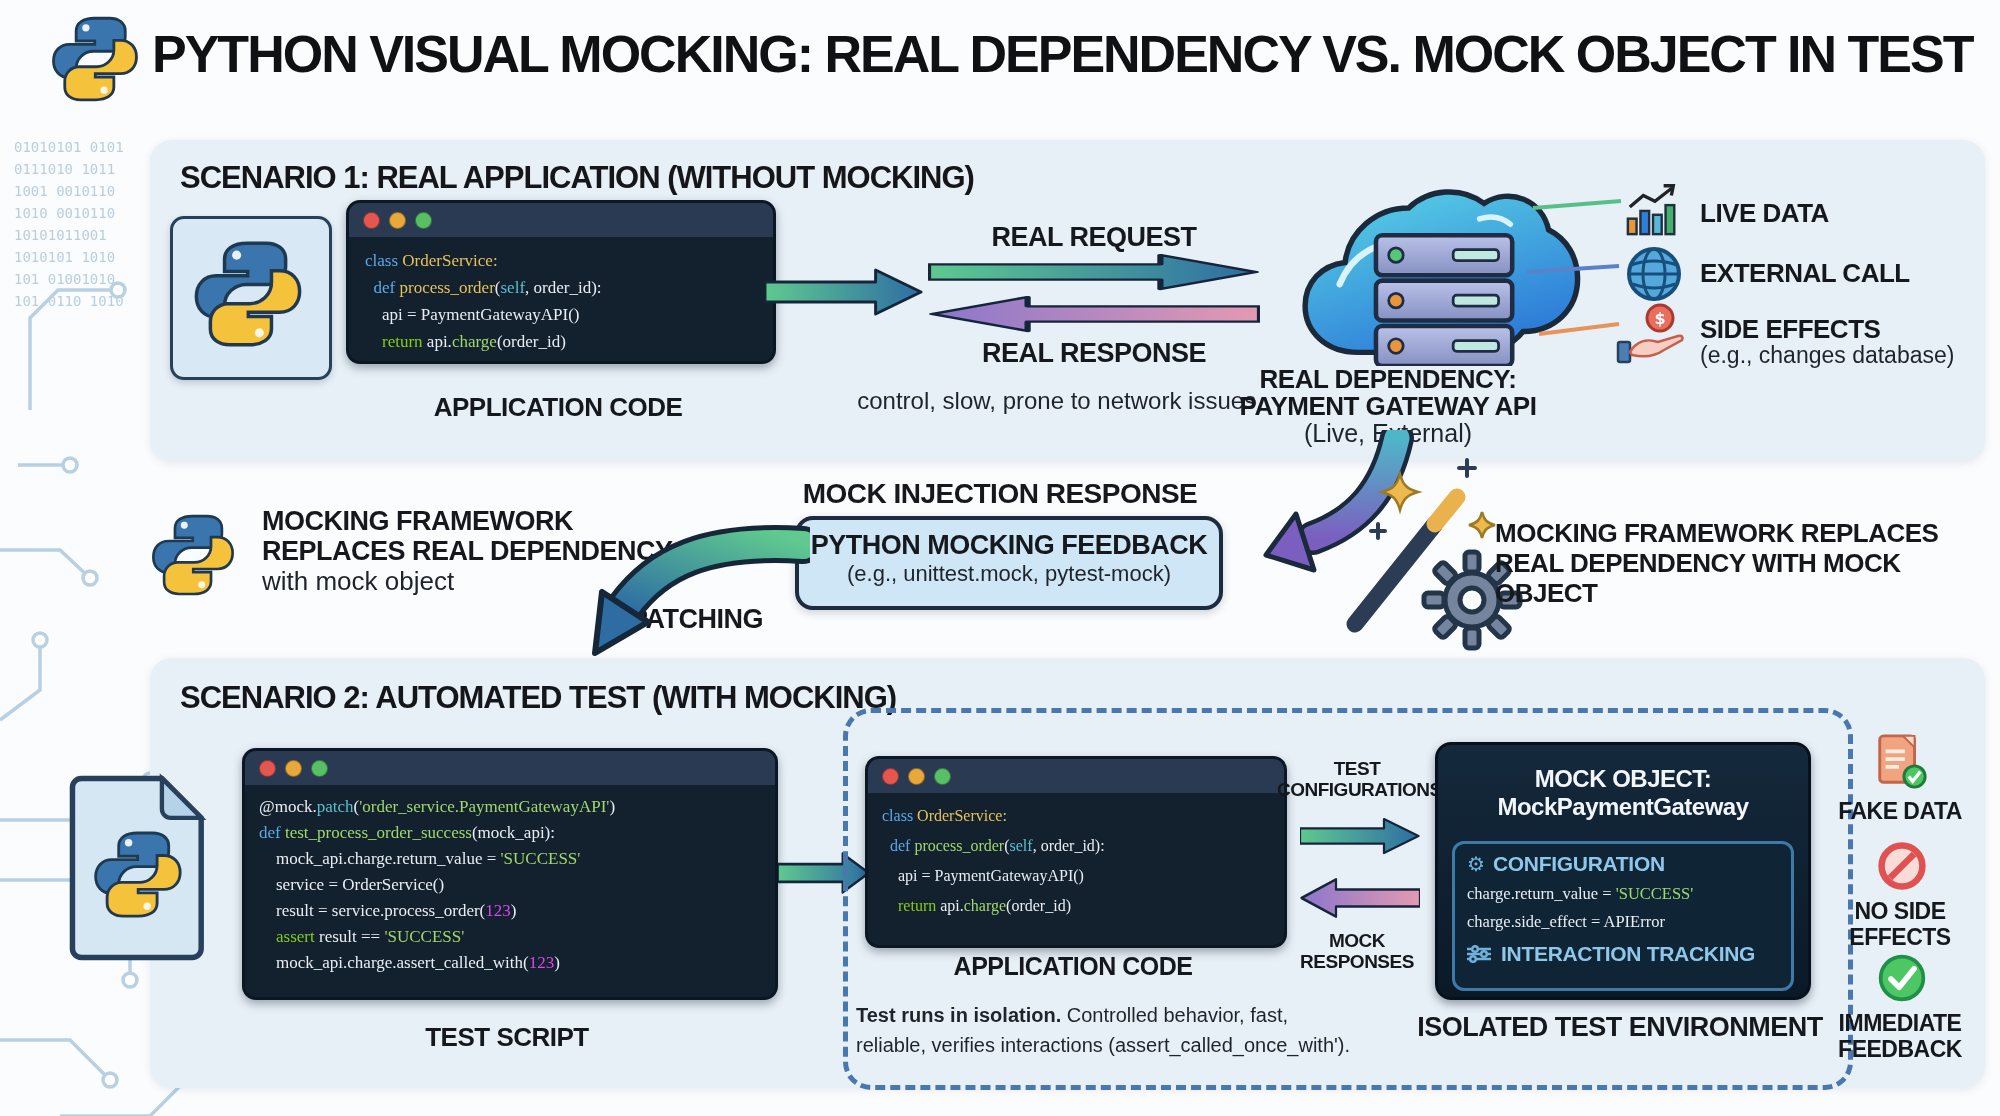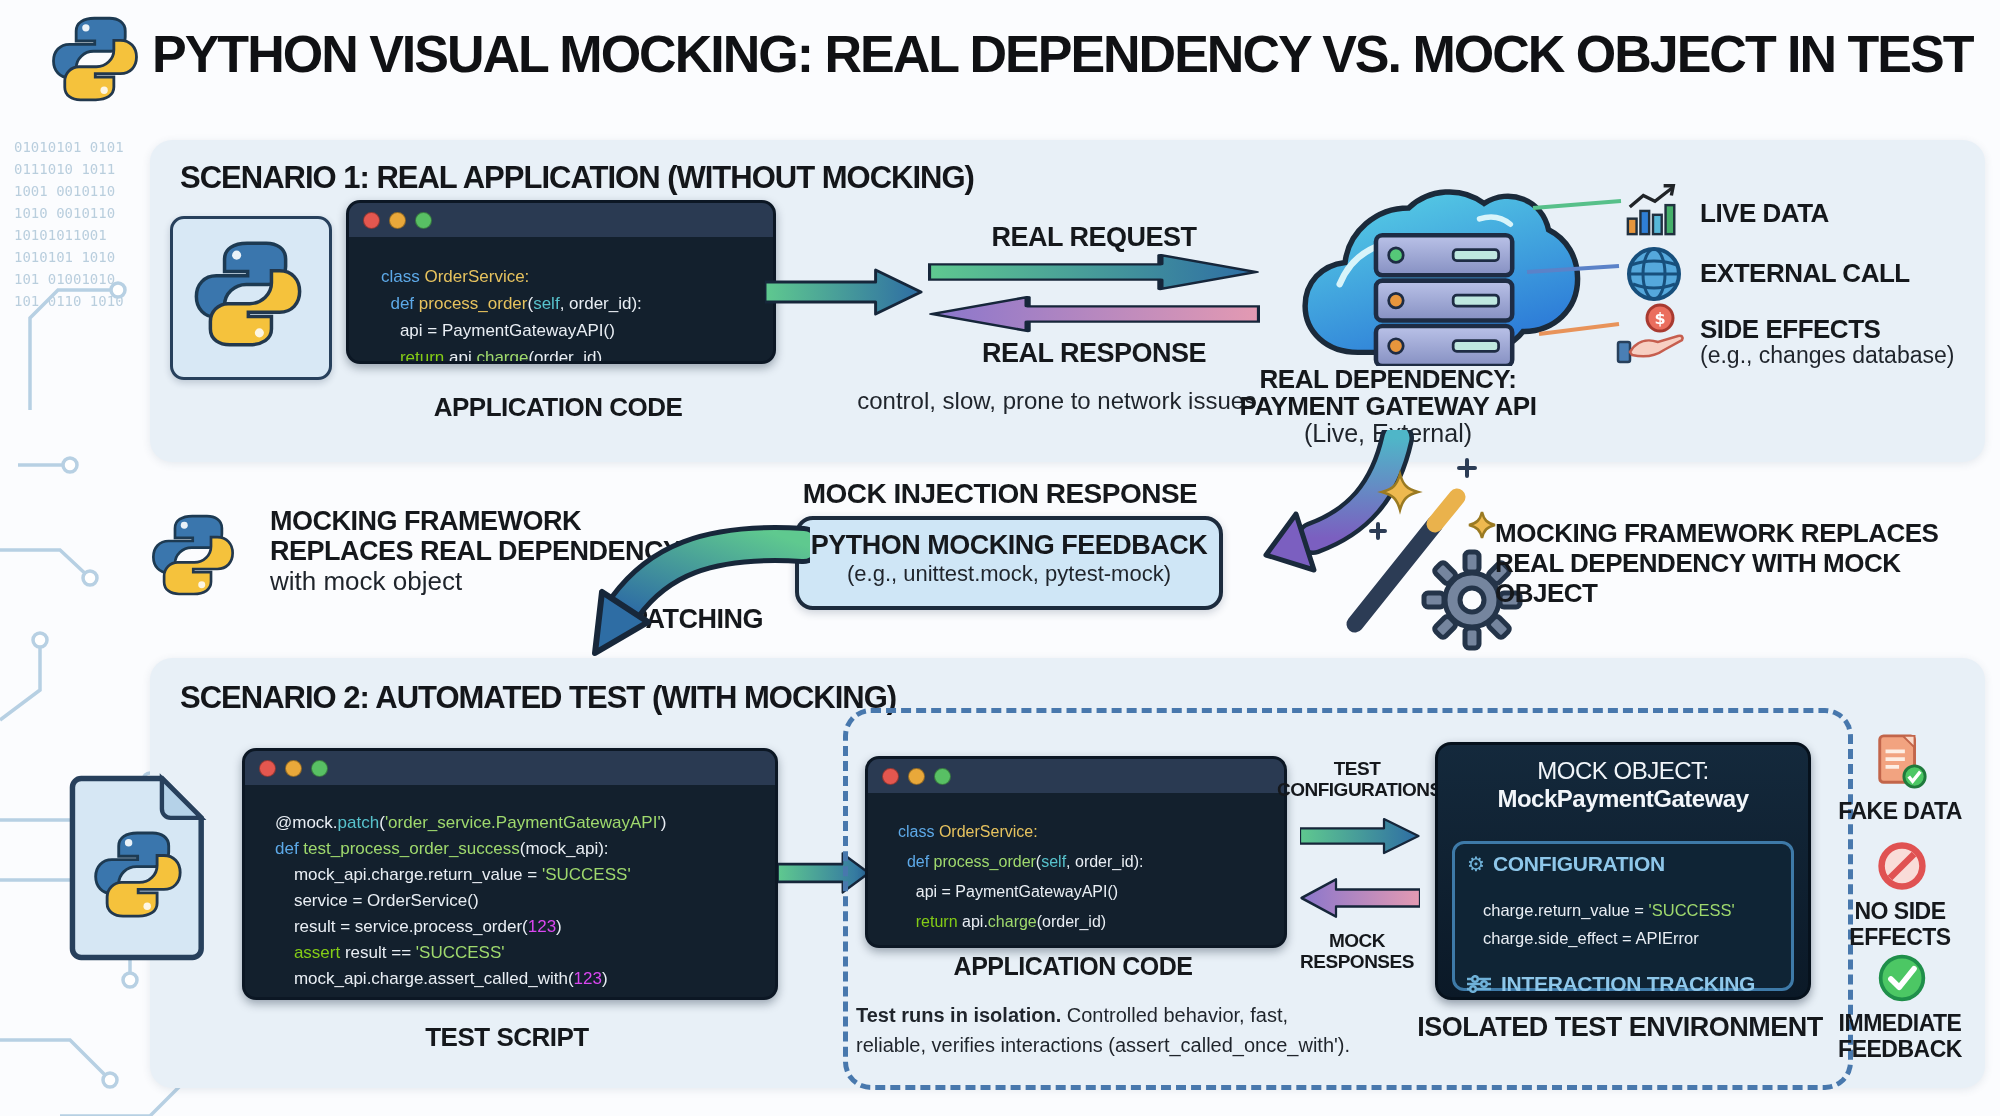--- a/index.html
+++ b/index.html
@@ -11,21 +11,21 @@
   .sec-title{font-weight:700;letter-spacing:-1px;color:#14161a;}
   .lbl{font-weight:700;letter-spacing:-0.5px;color:#15181c;}
   .sub{font-weight:400;color:#1f242b;}
   .ctr{text-align:center;}
   
   .codewin{background:#13202d;border:3px solid #0c1724;border-radius:14px;overflow:hidden;
            box-shadow:0 4px 10px rgba(10,25,45,.35);}
   .winbar{background:#2a3a52;height:34px;display:flex;align-items:center;padding-left:14px;gap:9px;}
   .dot{width:15px;height:15px;border-radius:50%;display:inline-block;border:1.5px solid rgba(0,0,0,.35);}
   .dot.r{background:#e4574f}.dot.y{background:#e9a83a}.dot.g{background:#58c064}
-  .code{margin:16px;padding:10px 16px;font-family:Liberation Sans, sans-serif;font-size:17px;line-height:27px;color:#e9eef4;}
+  .code{margin:0;padding:10px 16px;font-family:Liberation Serif, serif;font-size:17px;line-height:27px;color:#e9eef4;}
   .code .t-w{color:#e9eef4}.code .t-kw{color:#5da9e8}.code .t-fn{color:#e6c25e}
   .code .t-gr{color:#9fd96d}.code .t-pk{color:#84cc16}.code .t-cy{color:#57c2cc}.code .t-nm{color:#d946ef}
   .note{color:#1f242b;}
   .mockbox{background:linear-gradient(#14293c,#0b1927);border:3px solid #06111c;border-radius:16px;
            box-shadow:0 4px 10px rgba(10,25,45,.4);}
   .mockinner{background:#0f2435;border:3px solid #3e7aa8;border-radius:12px;}
   .mockhead{color:#8ec7ea;font-weight:700;letter-spacing:-0.3px;}
   .dashedbox{border:5px dashed #4878ad;border-radius:28px;}
   .binary{font-family:"DejaVu Sans Mono", monospace;font-size:14px;line-height:22px;color:#a9c3d6;opacity:.8;margin:0;}
 </style>
@@ -188,21 +188,21 @@
     <text x="46" y="22" font-size="16" font-weight="bold" fill="#fff" text-anchor="middle" font-family="DejaVu Sans">$</text>
     <rect x="4" y="40" width="12" height="20" rx="2" fill="#4a7fb5" stroke="#27405c" stroke-width="2.5"></rect>
     <path d="M16 50 C22 40 32 36 44 40 L64 34 Q70 33 68 38 L50 48 C40 55 27 55 18 53 Z" fill="#f7cfc2" stroke="#c65e4e" stroke-width="2.5"></path>
   </svg>
   <div class="abs lbl" style="left:1700px;top:314px;font-size:26px">SIDE EFFECTS</div>
   <div class="abs sub" style="left:1700px;top:342px;font-size:23px">(e.g., changes database)</div>
 
   <svg class="abs" style="left:150px;top:512px" width="86" height="86" viewBox="0 0 64 64">
       <use href="#pylogo"></use>
     </svg>
-  <div class="abs" style="left:270px;top:506px;line-height:30px">
+  <div class="abs" style="left:262px;top:506px;line-height:30px">
     <div class="lbl" style="font-size:27px">MOCKING FRAMEWORK</div>
     <div class="lbl" style="font-size:27px">REPLACES REAL DEPENDENCY</div>
     <div class="sub" style="font-size:26px">with mock object</div>
   </div>
 
   <div class="abs lbl ctr" style="left:790px;top:478px;width:420px;font-size:28px">MOCK INJECTION RESPONSE</div>
   <div class="abs ctr" style="left:795px;top:516px;width:420px;height:86px;background:#cfe6f6;border:4px solid #1c2b3d;border-radius:18px;box-shadow:0 3px 8px rgba(20,40,70,.2)">
     <div class="lbl" style="font-size:27px;margin-top:10px">PYTHON MOCKING FEEDBACK</div>
     <div class="sub" style="font-size:22px">(e.g., unittest.mock, pytest-mock)</div>
   </div>
@@ -299,21 +299,21 @@
   </svg>
   <svg class="abs" style="left:1300px;top:876px" width="120" height="44" viewBox="0 0 160 52" preserveAspectRatio="none">
     <polygon points="160,16 48,16 48,4 2,26 48,48 48,36 160,36" fill="url(#gPP)" stroke="#16263a" stroke-width="3" stroke-linejoin="round"></polygon>
   </svg>
   <div class="abs lbl ctr" style="left:1277px;top:930px;width:160px;font-size:19px;line-height:21px">
     <div>MOCK</div>
     <div>RESPONSES</div>
   </div>
 
   <div class="abs mockbox" style="left:1435px;top:742px;width:370px;height:252px">
-    <div class="ctr" style="color:#f2f6fa;font-weight:400;font-size:24px;margin-top:12px;letter-spacing:-0.5px">MOCK OBJECT:</div>
+    <div class="ctr" style="color:#f2f6fa;font-weight:700;font-size:24px;margin-top:20px;letter-spacing:-0.5px">MOCK OBJECT:</div>
     <div class="ctr" style="color:#f2f6fa;font-weight:700;font-size:24px;letter-spacing:-0.5px">MockPaymentGateway</div>
     <div class="abs mockinner" style="left:14px;top:96px;width:336px;height:144px">
       <div style="display:flex;align-items:center;gap:8px;margin:8px 0 0 12px">
         <span style="color:#6fb1d8;font-size:20px;line-height:20px">⚙</span>
         <span class="mockhead" style="font-size:21px">CONFIGURATION</span>
       </div>
       <pre class="code" style="padding:4px 12px;font-size:16.5px;line-height:28px"><div><span class="t-w">charge.return_value = </span><span class="t-gr">'SUCCESS'</span></div><div><span class="t-w">charge.side_effect = APIError</span></div></pre>
       <div style="display:flex;align-items:center;gap:8px;margin:2px 0 0 12px">
         <svg width="26" height="18">
           <g stroke="#6fb1d8" stroke-width="2.5">

